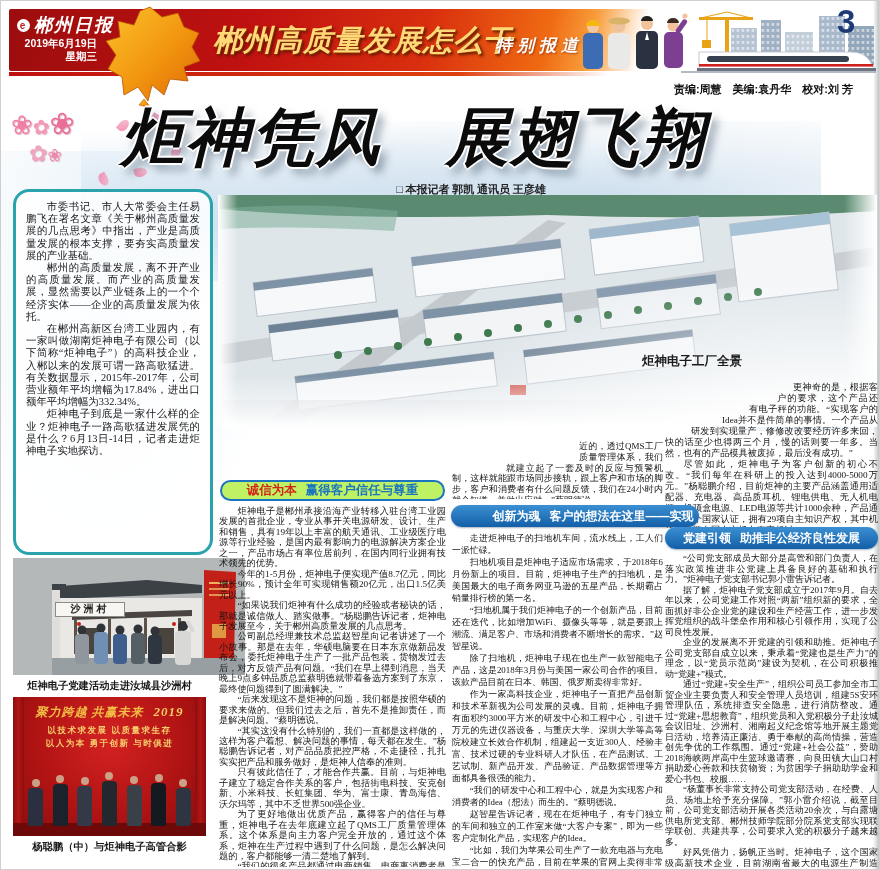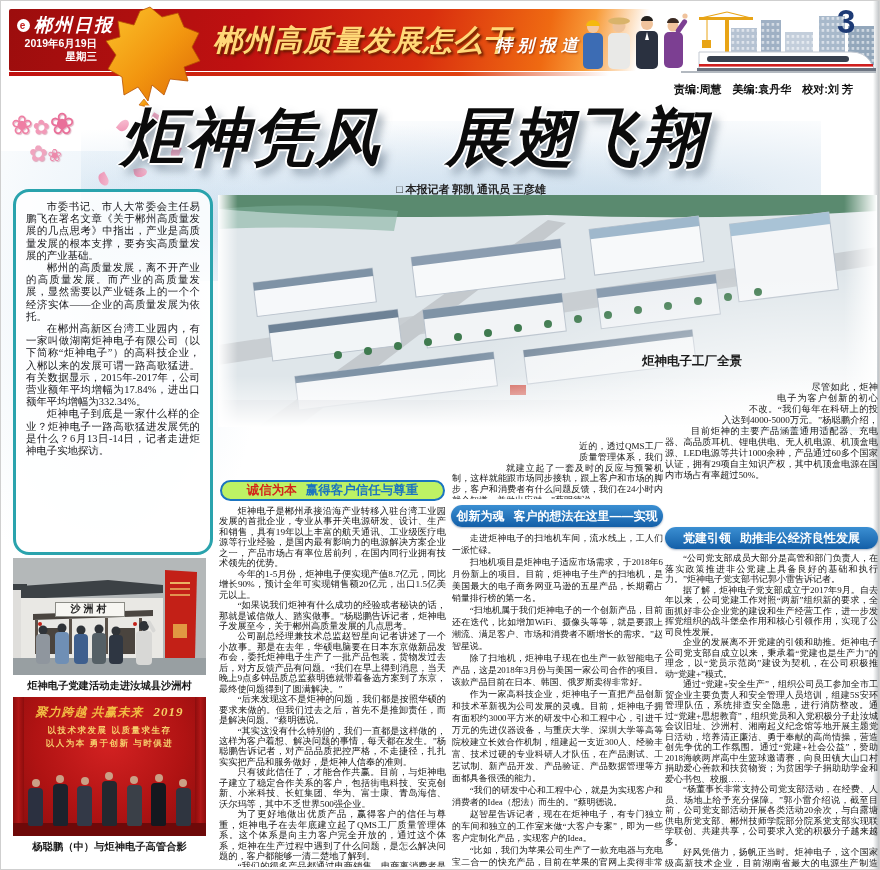--- a/index.html
+++ b/index.html
@@ -79,21 +79,21 @@
     text-align:justify;overflow:hidden;z-index:3;}
   .body-col p{margin:0;text-indent:2em;}
   .body-col p.cont{text-indent:0;}
   .col1{left:218px;top:505px;width:227px;height:361px;font-size:9.2px;line-height:10.45px;}
   .col2-lead{left:451px;top:440px;width:211px;height:58px;font-size:9px;line-height:10.8px;}
   .col2{left:451px;top:531px;width:211px;height:335px;font-size:8.9px;line-height:12px;}
   .col3-lead{left:664px;top:381px;width:213px;height:146px;font-size:9.2px;line-height:11px;}
   .col3{left:664px;top:552px;width:213px;height:314px;font-size:9px;line-height:10.5px;}
   .step{float:left;clear:left;height:11px;}
   
-  .photoA{left:12px;top:557px;width:193px;height:117px;overflow:hidden;background:#b4b8b9;}
+  .photoA{left:12px;top:557px;width:193px;height:117px;overflow:hidden;background:#b4b8b9;padding-left:39px;}
   .shazhou-sign{position:absolute;left:42px;top:44px;width:68px;height:13px;background:#f7f6f2;
     border:1px solid #8c8c86;text-align:center;font-weight:bold;font-size:10px;line-height:12px;
     color:#222;letter-spacing:3px;}
   .photo-cap{position:absolute;width:193px;text-align:center;font-family:"Liberation Sans",sans-serif;
     font-weight:bold;font-size:10.3px;color:#1a1a1a;}
   .capA{left:12px;top:678px;}
   .photoB{left:12px;top:696px;width:193px;height:139px;overflow:hidden;
     background:radial-gradient(ellipse at 50% 32%,#d42222 0%,#b01313 55%,#860d0d 100%);}
   .pbline1{position:absolute;left:0;top:7px;width:100%;text-align:center;color:#f2bd44;
     font-style:italic;font-weight:bold;font-size:12px;letter-spacing:1px;}
@@ -277,21 +277,21 @@
       <rect x="0" y="205" width="659" height="27" fill="#cfd4d8" opacity="0.6"></rect>
     </svg>
     <div class="fade"></div>
   </div>
   <div class="abs photo-cap-main">炬神电子工厂全景</div>
 
   <div class="pill pill-outline" style="left:219px;top:479px;width:225px;height:21px;">
     <span class="em">诚信为本</span>
     <span>赢得客户信任与尊重</span>
   </div>
-  <div class="pill pill-solid" style="left:450px;top:504px;width:212px;height:22px;font-size:12px;">
+  <div class="pill pill-solid" style="left:450px;top:504px;width:212px;height:22px;font-size:12px;padding-left:36px;">
     <span class="em">创新为魂</span>
     <span>客户的想法在这里——实现</span>
   </div>
   <div class="pill pill-solid" style="left:664px;top:526px;width:213px;height:22px;font-size:12px;">
     <span class="em">党建引领</span>
     <span>助推非公经济良性发展</span>
   </div>
 
   <div class="body-col col1">
     <p>炬神电子是郴州承接沿海产业转移入驻台湾工业园发展的首批企业，专业从事开关电源研发、设计、生产和销售，具有19年以上丰富的航天通讯、工业级医疗电源等行业经验，是国内最有影响力的电源解决方案企业之一，产品市场占有率位居前列，在国内同行业拥有技术领先的优势。</p>
@@ -321,20 +321,21 @@
     <p>赵智星告诉记者，现在在炬神电子，有专门独立的车间和独立的工作室来做“大客户专案”，即为一些客户定制化产品，实现客户的Idea。</p>
     <p>“比如，我们为苹果公司生产了一款充电器与充电宝二合一的快充产品，目前在苹果的官网上卖得非常不错。我们还生产了一款充电宝带音频的产品（在充电的同时可以使用耳机听音乐），即将发布。”赵智星向记者介绍，目前公司与另外一个客户合作，正在研发一款能实现多国万能充的产品。这款产品通过一个很巧妙的结构设计，让消费者无论去哪个国家，都能很方便地给电脑、手机、IPAD等终端充电。</p>
   </div>
 
   <div class="body-col col3-lead">
     <span class="step" style="width:128px;"></span>
     <span class="step" style="width:112px;"></span>
     <span class="step" style="width:84px;"></span>
     <span class="step" style="width:57px;"></span>
     <span class="step" style="width:26px;"></span>
+    <p class="cont">更神奇的是，根据客户的要求，这个产品还有电子秤的功能。“实现客户的Idea并不是件简单的事情。一个产品从研发到实现量产，修修改改要经历许多来回，快的话至少也得两三个月，慢的话则要一年多。当然，也有的产品模具被废掉，最后没有成功。”</p>
     <p>尽管如此，炬神电子为客户创新的初心不改。“我们每年在科研上的投入达到4000-5000万元。”杨聪鹏介绍，目前炬神的主要产品涵盖通用适配器、充电器、高品质耳机、锂电供电、无人机电源、机顶盒电源、LED电源等共计1000余种，产品通过60多个国家认证，拥有29项自主知识产权，其中机顶盒电源在国内市场占有率超过50%。</p>
   </div>
 
   <div class="body-col col3">
     <p>“公司党支部成员大部分是高管和部门负责人，在落实政策推进非公党建上具备良好的基础和执行力。”炬神电子党支部书记郭小雷告诉记者。</p>
     <p>据了解，炬神电子党支部成立于2017年9月。自去年以来，公司党建工作对照“两新”组织新的要求，全面抓好非公企业党的建设和生产经营工作，进一步发挥党组织的战斗堡垒作用和核心引领作用，实现了公司良性发展。</p>
     <p>企业的发展离不开党建的引领和助推。炬神电子公司党支部自成立以来，秉承着“党建也是生产力”的理念，以“党员示范岗”建设为契机，在公司积极推动“党建+”模式。</p>
     <p>通过“党建+安全生产”，组织公司员工参加全市工贸企业主要负责人和安全管理人员培训，组建5S安环管理队伍，系统排查安全隐患，进行消防整改。通过“党建+思想教育”，组织党员和入党积极分子赴汝城会议旧址、沙洲村、湘南起义纪念馆等地开展主题党日活动，培养清正廉洁、勇于奉献的高尚情操，营造创先争优的工作氛围。通过“党建+社会公益”，赞助2018海峡两岸高中生篮球邀请赛，向良田镇大山口村捐助爱心善款和扶贫物资；为贫困学子捐助助学金和爱心书包、校服……</p>
     <p>“杨董事长非常支持公司党支部活动，在经费、人员、场地上给予充分保障。”郭小雷介绍说，截至目前，公司党支部活动开展各类活动20余次，与白露塘供电所党支部、郴州技师学院部分院系党支部实现联学联创、共建共享，公司要求入党的积极分子越来越多。</p>
     <p>好风凭借力，扬帆正当时。炬神电子，这个国家级高新技术企业，目前湖南省最大的电源生产制造商，正站在新的起点，乘着郴州高质量发展的东风，向着“高科技、高效率、高品质，创世界一流品牌”的目标坚实迈进。</p>

